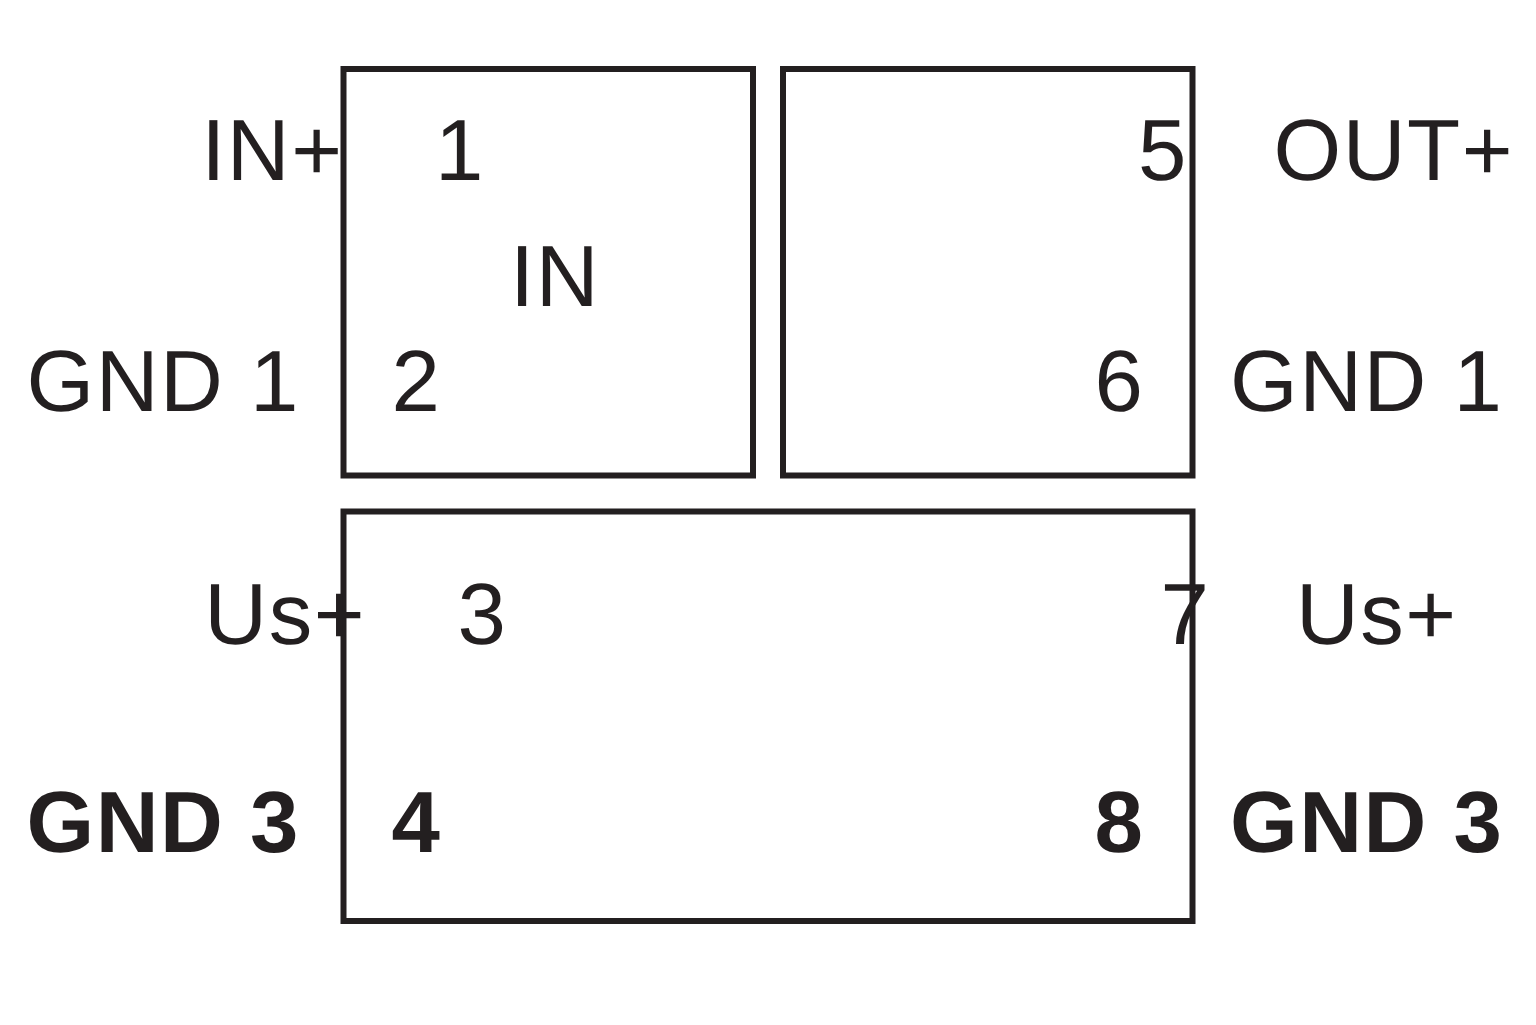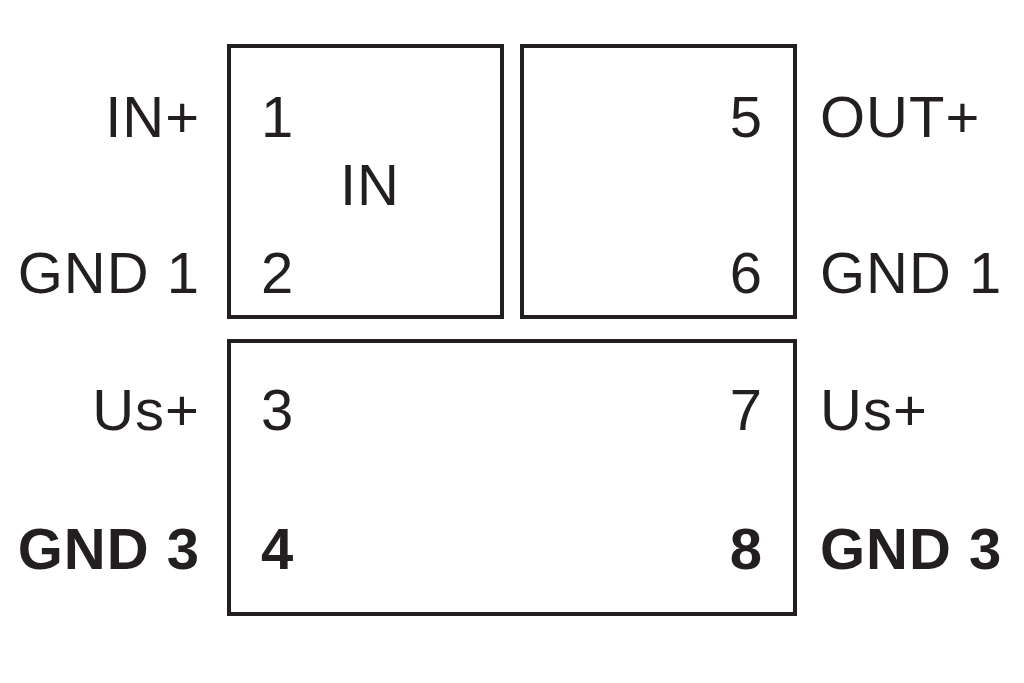--- a/index.html
+++ b/index.html
@@ -37,23 +37,23 @@
   
   .ext-left  { left: 0px;   width: 200px; text-align: right; }
   
   .ext-right { left: 820px; }
 
   
   .pin-left  { left: 261px; }
   
   .pin-right { left: 560px; width: 203px; text-align: right; }
 
-  .row-1 { top: 88px;  }
-  .row-2 { top: 226px; margin-top: 18px; }
-  .row-3 { top: 381px; }
+  .row-1 { top: 72px; padding-left: 29px;  }
+  .row-2 { top: 226px; }
+  .row-3 { top: 381px; margin-left: 44px; }
   .row-4 { top: 520px; font-weight: bold; }
 
   .label-in    { left: 270px; width: 200px; text-align: center; top: 156px; }
   .label-out   { left: 572px; top: 156px; }
   .label-power { left: 227px; width: 570px; text-align: center; top: 452px; }
 </style>
 </head>
 <body>
 
 <div class="stage">

